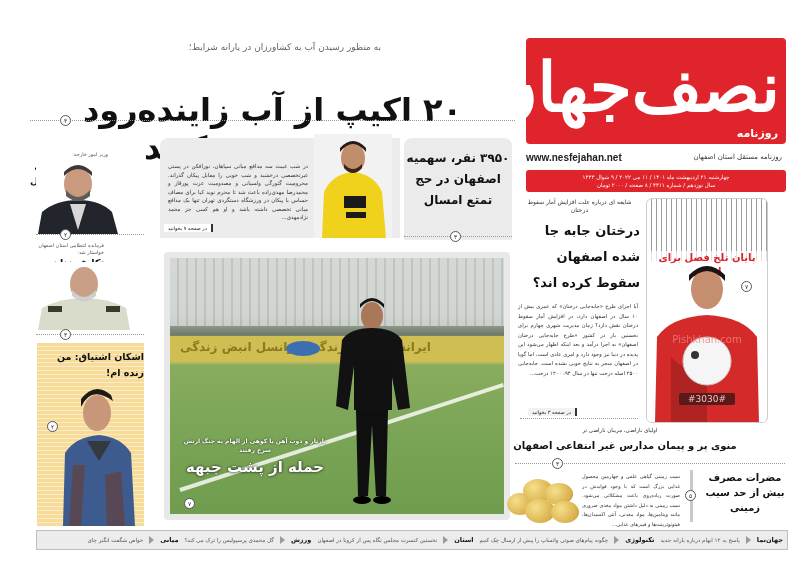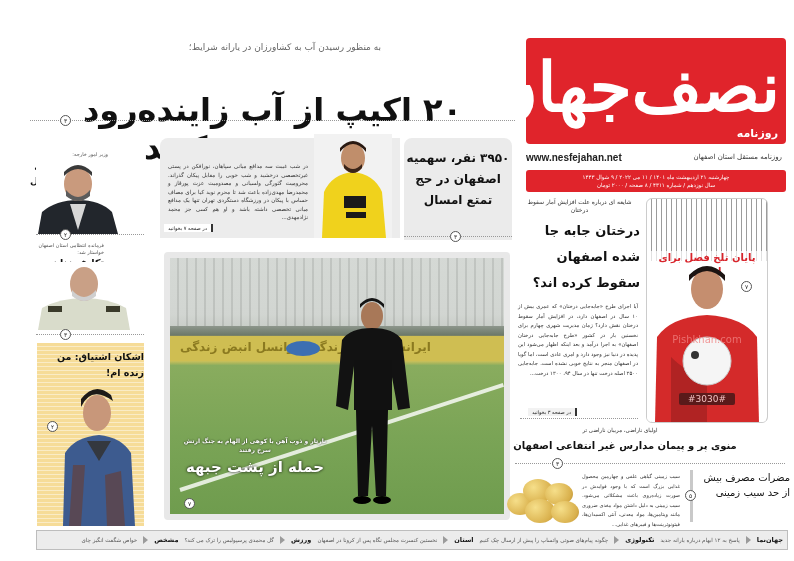--- a/index.html
+++ b/index.html
@@ -66,21 +66,21 @@
     #amiri-box .white { position:absolute; left:0; top:62px; width:100%; height:170px; background:#fff; }
     #amiri-box .t { position:absolute; top: 16px; width:100%; text-align:center; font-size: 10px; font-weight: bold; color: #d8232a; line-height: 14px; background: rgba(255,255,255,0.7); margin-top: 36px; }
     #amiri-player { position:absolute; left: 4px; top: 58px; width: 112px; height: 166px; }
 
     
     #school-kicker { left: 560px; top: 427px; width: 120px; font-size: 5.5px; color:#333; text-align:center; }
     #school-title { left: 505px; top: 440px; width: 240px; font-size: 10px; font-weight: bold; text-align: center; color:#111; }
 
     
     #potato-body { left: 582px; top: 472px; width: 98px; font-size: 5px; line-height: 9.5px; color:#333; text-align: justify; }
-    #potato-title { left: 700px; top: 470px; width: 90px; font-size: 10px; font-weight: normal; line-height: 15px; text-align:right; color:#111; }
+    #potato-title { left: 700px; top: 470px; width: 90px; font-size: 10px; font-weight: bold; line-height: 15px; text-align:center; color:#111; }
     #potato-sep { left: 690px; top: 470px; width: 3px; height: 52px; background: #c9c9c9; }
     .potato { position:absolute; border-radius: 50%; background: radial-gradient(circle at 35% 35%, #f6df8a, #d9b04c 70%, #b08530); }
 
     
     #ticker { left: 36px; top: 530px; width: 752px; height: 20px; background: #ececec; border: 1px solid #bdbdbd; display: flex; flex-direction: row; align-items: center; padding: 0 4px; overflow: hidden; }
     .tk-cat { font-size: 6.5px; font-weight: bold; color:#111; margin-left: 6px; white-space: nowrap; }
     .tk-item { font-size: 5.5px; color:#555; white-space: nowrap; margin-left: 6px; }
     .tk-arrow { width: 0; height: 0; border-top: 4px solid transparent; border-bottom: 4px solid transparent; border-left: 5px solid #9b9b9b; margin-left: 6px; }
   </style>
 </head>
@@ -231,16 +231,16 @@
   <span class="tk-item">پاسخ به ۱۲ ابهام درباره یارانه جدید</span>
   <span class="tk-cat">تکنولوژی</span>
   <span class="tk-arrow"></span>
   <span class="tk-item">چگونه پیام‌های صوتی واتساپ را پیش از ارسال چک کنیم</span>
   <span class="tk-cat">استان</span>
   <span class="tk-arrow"></span>
   <span class="tk-item">نخستین کنسرت مجلس نگاه پس از کرونا در اصفهان</span>
   <span class="tk-cat">ورزش</span>
   <span class="tk-arrow"></span>
   <span class="tk-item">گل محمدی پرسپولیس را ترک می کند؟</span>
-  <span class="tk-cat">مشخص</span>
+  <span class="tk-cat">میانی</span>
   <span class="tk-arrow"></span>
   <span class="tk-item">خواص شگفت انگیز چای</span>
 </div>
 
 </body></html>

